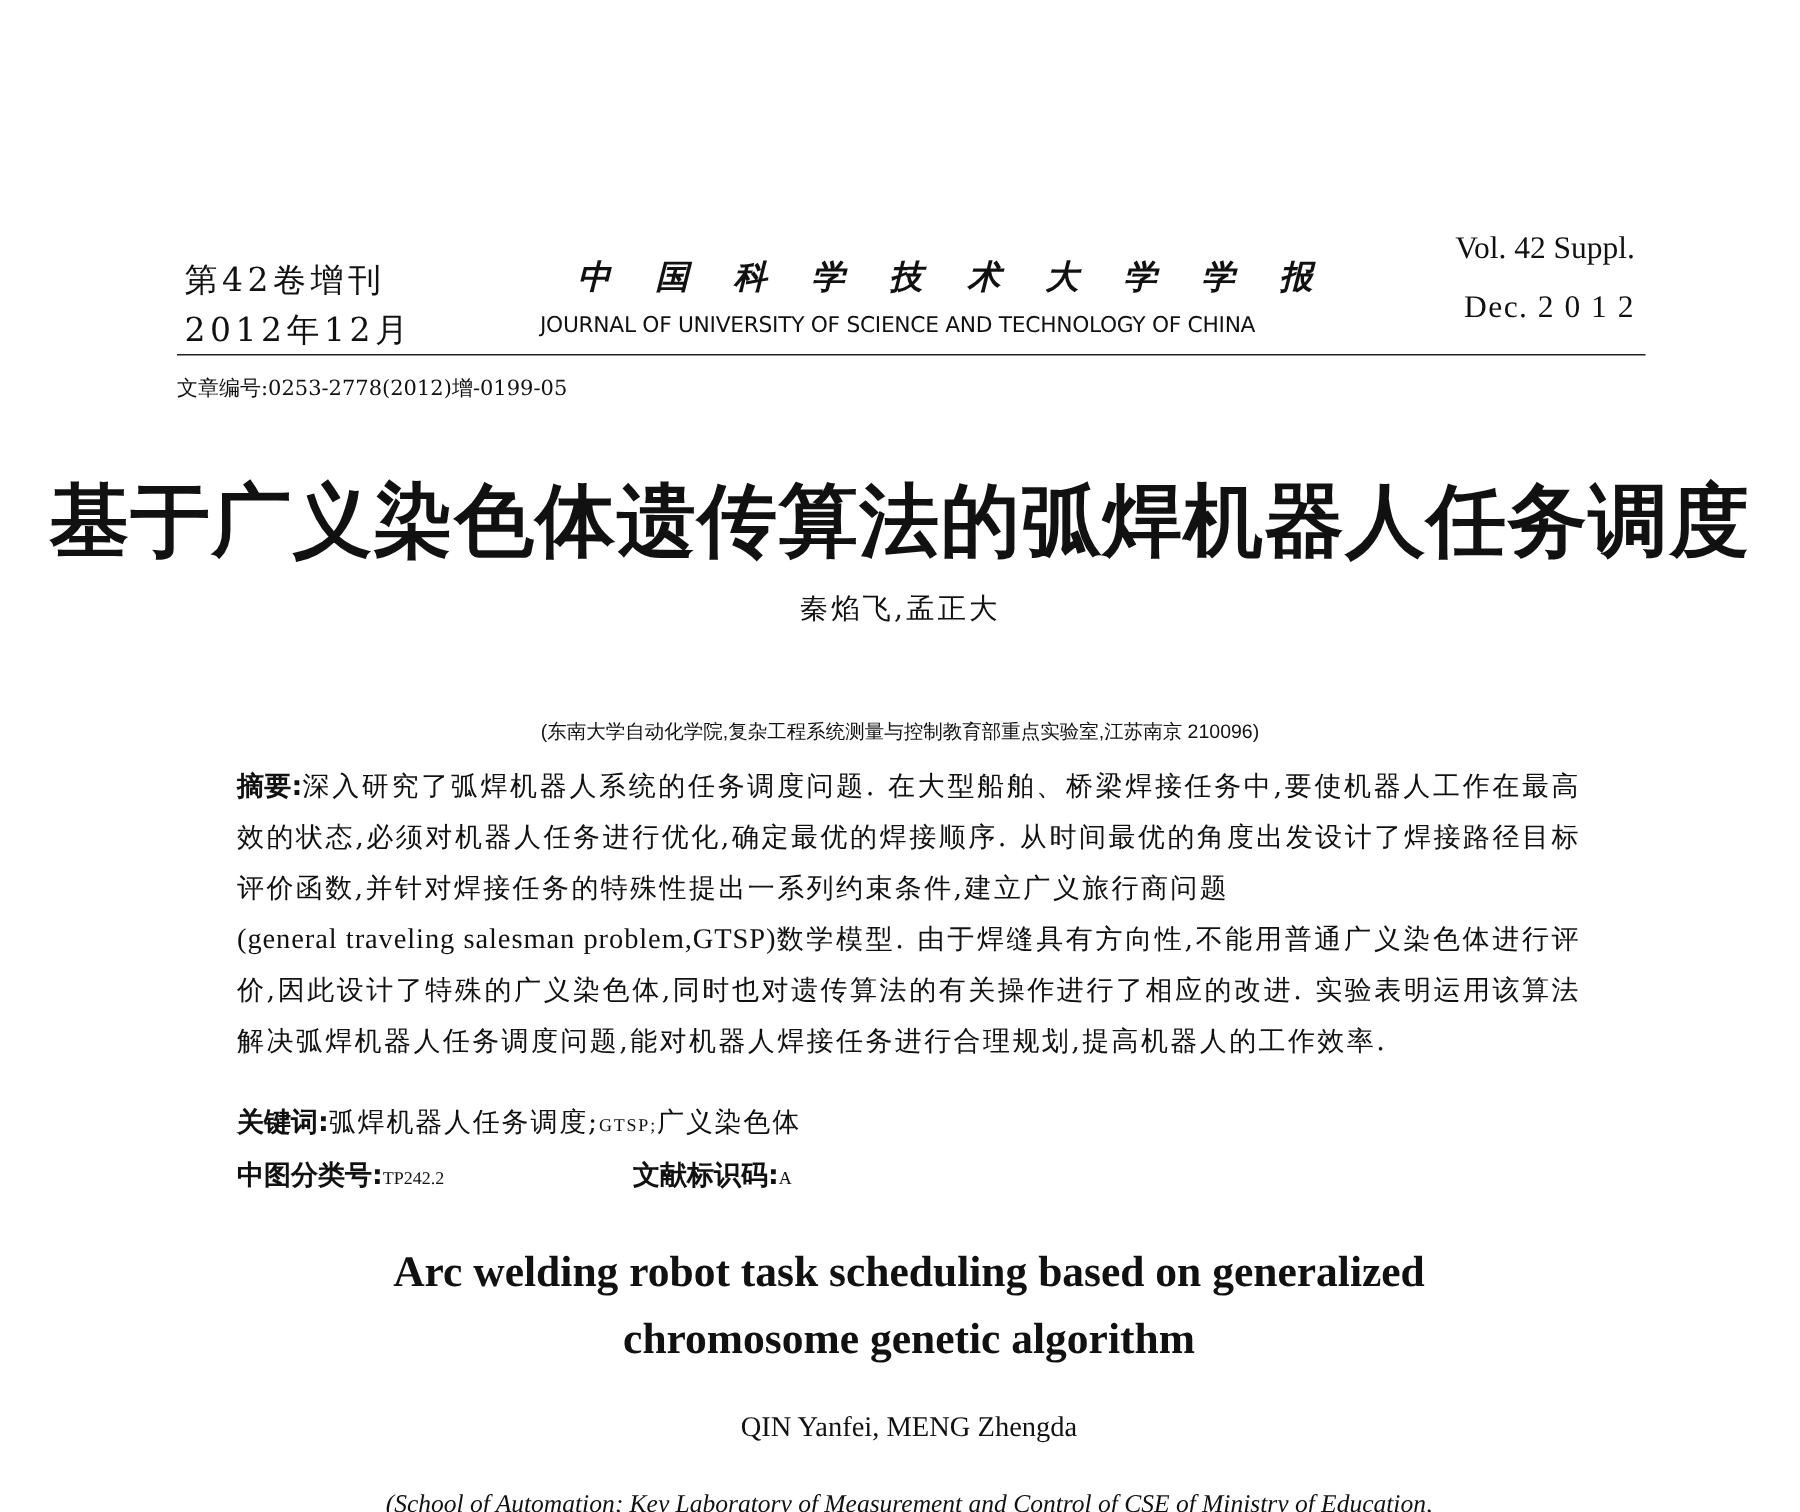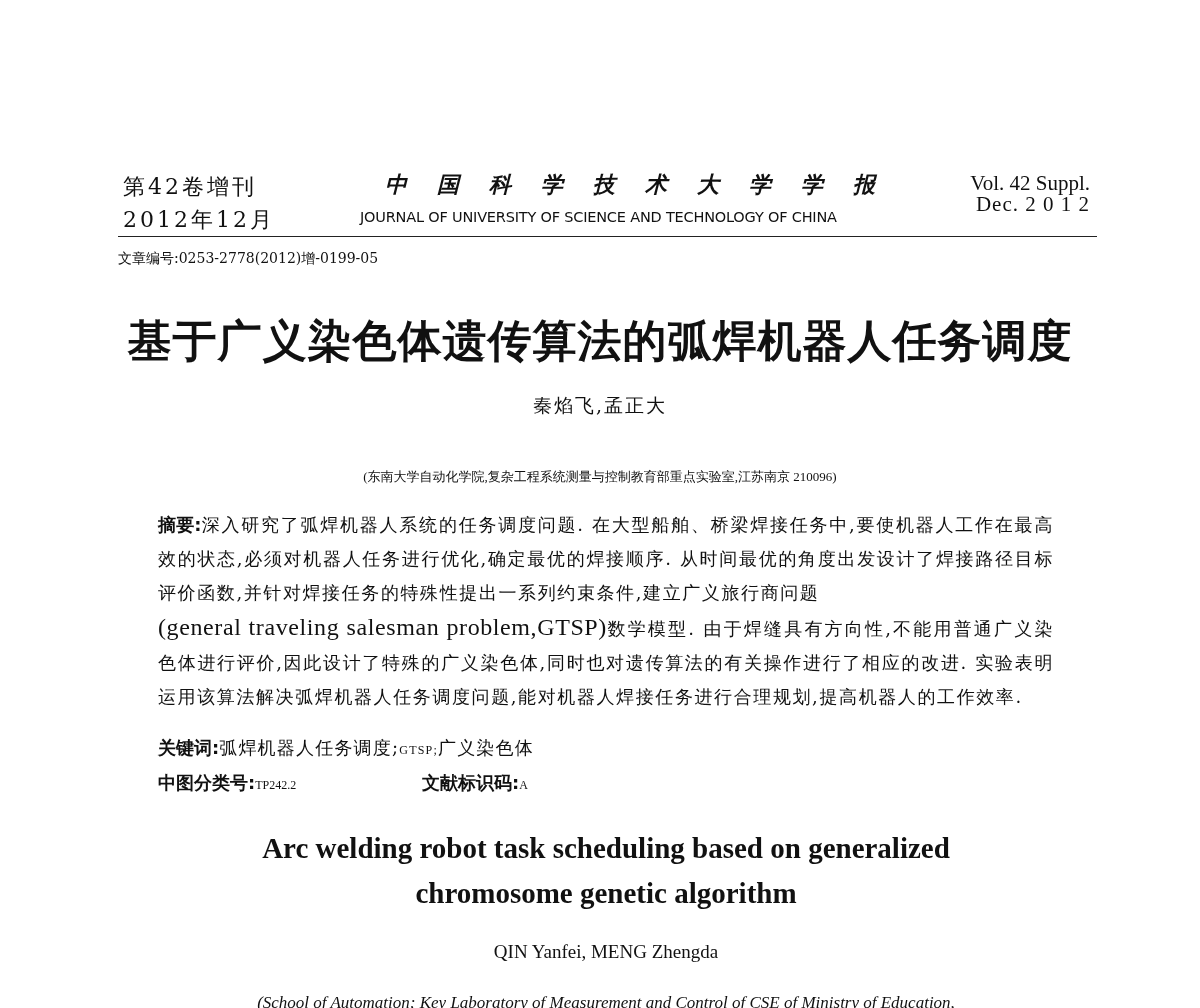--- a/index.html
+++ b/index.html
@@ -4,30 +4,30 @@
   <style>
     html, body { margin: 0; padding: 0; background: #ffffff; }
     body { width: 1200px; height: 1008px; position: relative; overflow: hidden; color: #111; font-family: "DejaVu Serif", serif; }
     .abs { position: absolute; }
     .hdr-left { left: 123px; font-size: 22px; letter-spacing: 3px; font-family: "DejaVu Serif", serif; }
     .hdr-l1 { top: 172px; }
     .hdr-l2 { top: 205px; }
     .hdr-center-cn { left: 385px; top: 170px; font-size: 22px; font-weight: bold; font-style: italic; letter-spacing: 30px; font-family: Liberation Serif, serif; }
     .hdr-center-en { left: 360px; top: 209px; font-size: 14.5px; letter-spacing: -0.2px; font-family: "DejaVu Sans", sans-serif; }
     .hdr-right { right: 110px; text-align: right; font-family: "Liberation Serif", serif; font-size: 21px; }
-    .hdr-r1 { top: 171px; }
+    .hdr-r1 { top: 153px; }
     .hdr-r2 { top: 192px; letter-spacing: 1px; }
     .rule { left: 118px; top: 236px; width: 979px; height: 0; border-top: 1.5px solid #222; }
     .article-no { left: 118px; top: 250px; font-size: 14px; font-family: "DejaVu Serif", serif; }
-    .title-cn { left: 0; width: 1200px; top: 312px; text-align: center; font-size: 44px; font-weight: bold; letter-spacing: 1px; font-family: "DejaVu Sans", sans-serif; }
+    .title-cn { left: 0; width: 1200px; top: 312px; text-align: center; font-size: 53px; font-weight: bold; letter-spacing: 1px; font-family: "DejaVu Sans", sans-serif; }
     .authors-cn { left: 0; width: 1200px; top: 393px; text-align: center; font-size: 19px; letter-spacing: 2px; font-family: "DejaVu Serif", serif; }
-    .affil-cn { left: 0; width: 1200px; top: 468px; text-align: center; font-size: 13px; font-family: Liberation Serif, serif; }
+    .affil-cn { left: 0; width: 1200px; top: 479px; text-align: center; font-size: 13px; font-family: Liberation Sans, sans-serif; }
     .abstract { left: 158px; top: 508px; width: 896px; font-size: 18px; line-height: 34px; text-align: justify; letter-spacing: 1.6px; font-family: "DejaVu Serif", serif; }
     .abstract .lbl { font-weight: bold; font-family: "DejaVu Sans", sans-serif; letter-spacing: 0; }
-    .abstract .en { font-family: "Liberation Serif", serif; font-size: 24px; letter-spacing: 0.6px; }
+    .abstract .en { font-family: "Liberation Serif", serif; font-size: 19px; letter-spacing: 0.6px; }
     .kw { left: 158px; top: 736px; font-size: 18px; letter-spacing: 1.2px; font-family: "DejaVu Serif", serif; }
     .kw .lbl, .clc .lbl, .doc .lbl { font-weight: bold; font-family: "DejaVu Sans", sans-serif; letter-spacing: 0; }
     .kw .en, .clc .en, .doc .en { font-family: Liberation Serif, serif; font-size: 12px; }
     .clc { left: 158px; top: 771px; font-size: 18px; font-family: "DejaVu Serif", serif; }
     .doc { left: 422px; top: 771px; font-size: 18px; font-family: "DejaVu Serif", serif; }
     .title-en { left: 0; width: 1212px; top: 826px; text-align: center; font-size: 29px; line-height: 45px; font-weight: bold; font-family: "Liberation Serif", serif; }
     .authors-en { left: 0; width: 1212px; top: 941px; text-align: center; font-size: 19px; font-family: "Liberation Serif", serif; }
     .affil-en { left: 0; width: 1212px; top: 993px; text-align: center; font-size: 17px; font-style: italic; font-family: "Liberation Serif", serif; }
   </style>
 </head>

